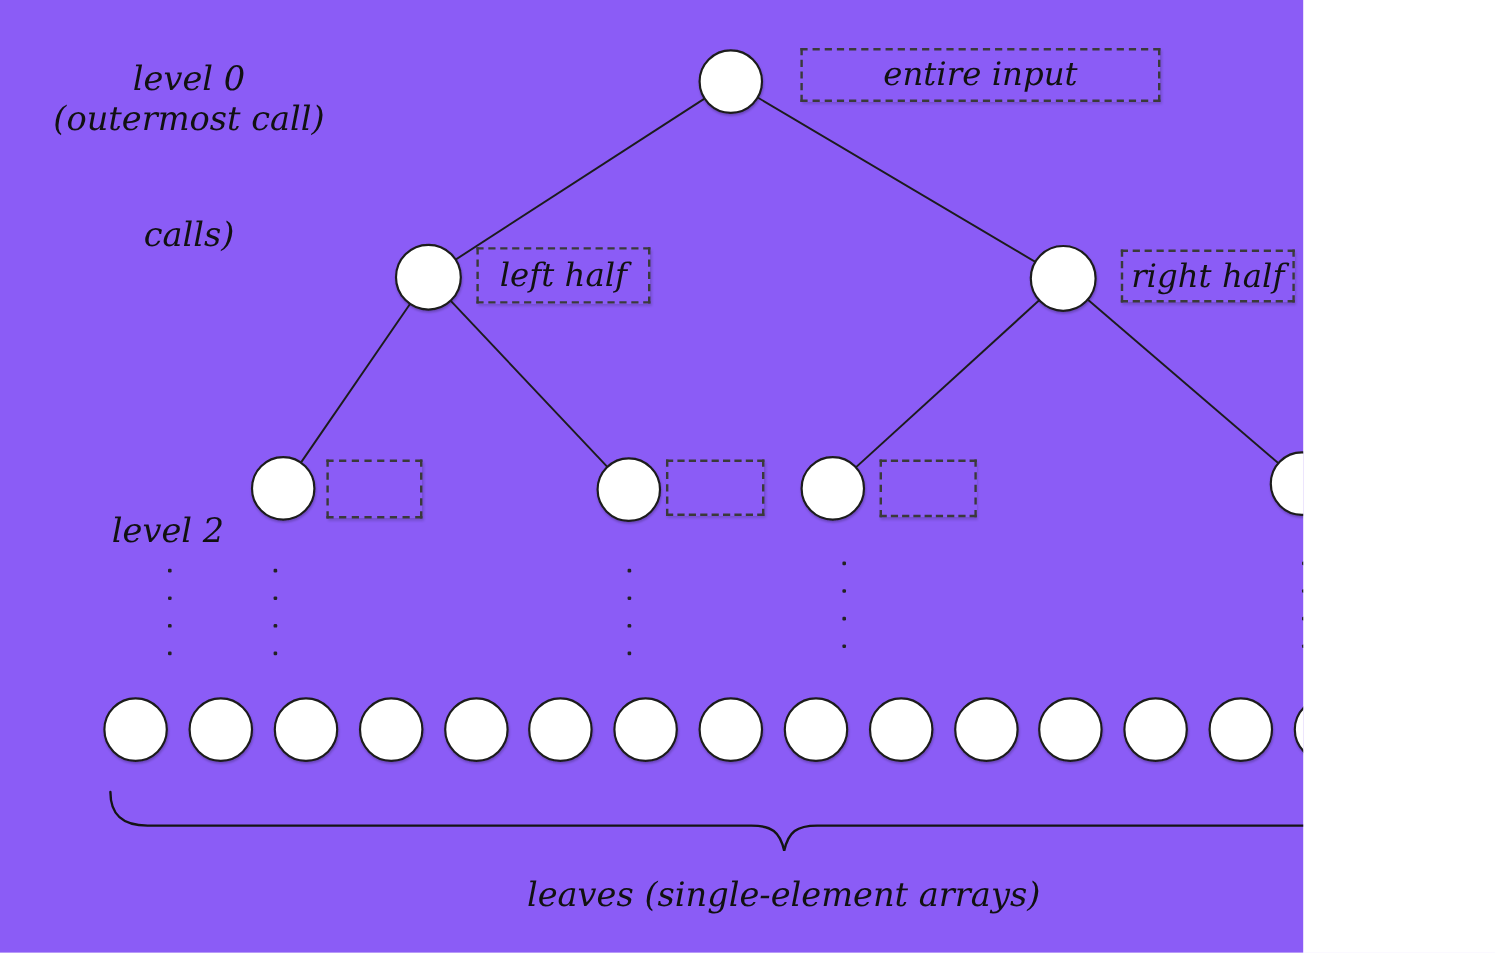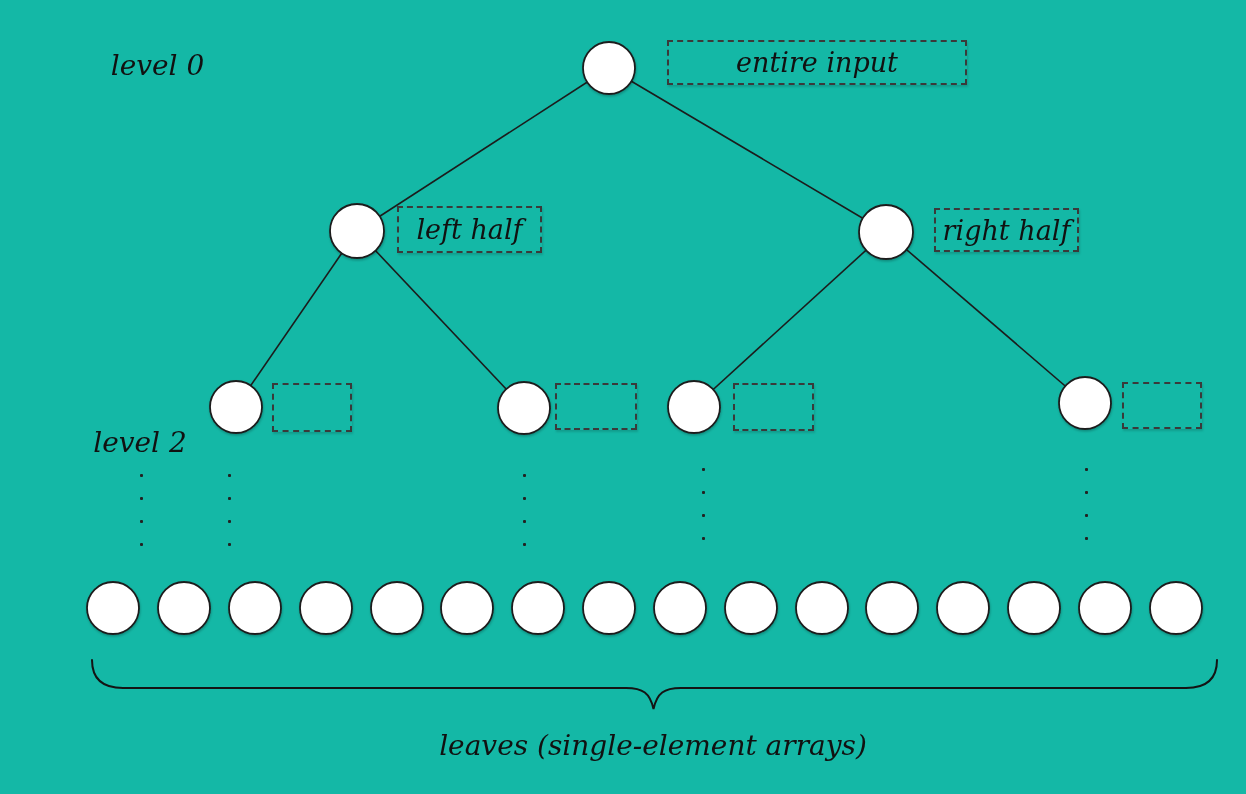--- a/index.html
+++ b/index.html
@@ -1,20 +1,20 @@
 <!DOCTYPE html>
 <html><head>
 <meta charset="utf-8">
 <style>
   html, body { margin: 0; padding: 0; background: #ffffff; }
   #stage {
     position: relative;
-    width: 1246px;
+    width: 1086px;
     height: 794px;
-    background: #14b8a6;
+    background: #8b5cf6;
     overflow: hidden;
     font-family: "DejaVu Serif", "Liberation Serif", serif;
     font-style: italic;
     color: #111111;
   }
   #diagram-svg { position: absolute; left: 0; top: 0; }
   .edge { stroke: #1c1c1c; stroke-width: 1.6; }
   .node { fill: #ffffff; stroke: #1c1c1c; stroke-width: 1.8; }
   .brace { fill: none; stroke: #141414; stroke-width: 2; stroke-linecap: round; }
 
@@ -114,23 +114,25 @@
              C 92 678, 101 688, 123 688
              L 626 688
              C 643 688, 650 693, 653.5 709
              C 657 693, 664 688, 681 688
              L 1186 688
              C 1208 688, 1217 678, 1217 660"></path>
   </svg>
 
   <div class="side-label" style="left:30px; top:49px; width:255px;">
     <div>level 0</div>
+    <div>(outermost call)</div>
   </div>
 
   <div class="side-label" style="left:30px; top:179px; width:255px;">
+    <div>calls)</div>
   </div>
 
   <div class="side-label" style="left:25px; top:397px; width:230px;margin-top:29px;">
     <div>level 2</div>
   </div>
 
   <div class="dash-box" style="left:397px; top:206px; width:145px; height:47px;">
     <span>left half</span>
   </div>
 

